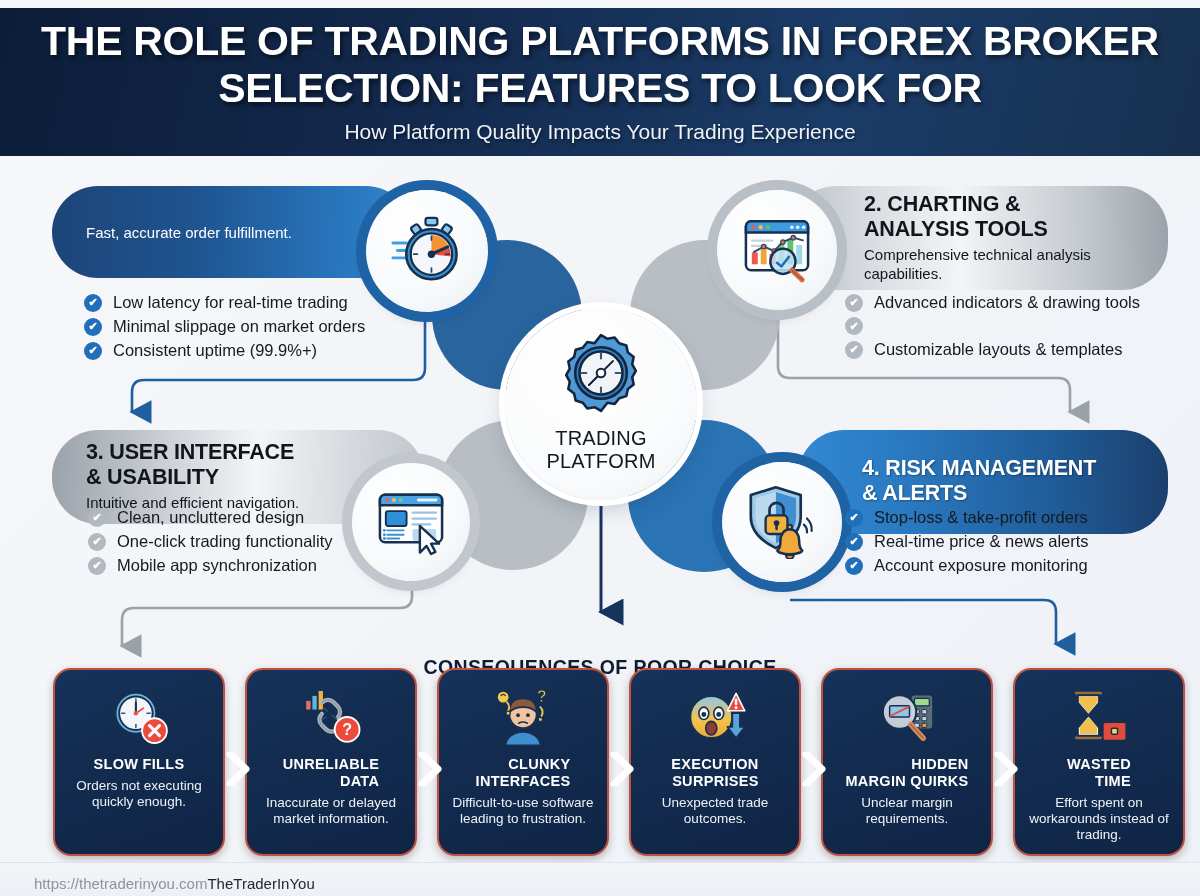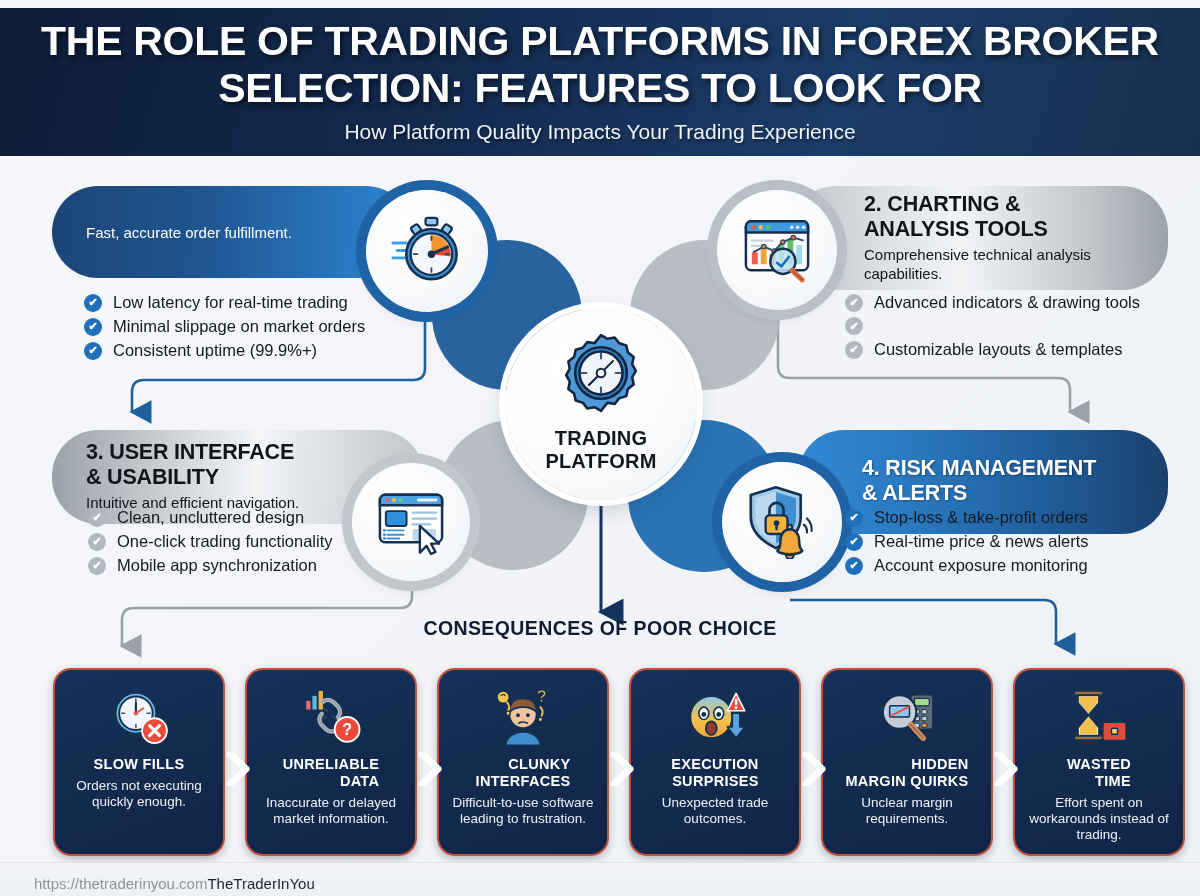--- a/index.html
+++ b/index.html
@@ -103,33 +103,33 @@
   #hub {
     position: absolute; left: 505px; top: 300px; width: 192px; height: 192px;
     border-radius: 50%;
     background: radial-gradient(circle at 38% 30%, #ffffff 0%, #fafbfc 62%, #edf0f4 100%);
     box-shadow: 0 0 0 6px #ffffff, 0 8px 22px rgba(20,40,70,.22);
     display: flex; flex-direction: column; align-items: center; justify-content: flex-start;
     padding-top: 22px;
   }
   #hub .hublabel {
     margin-top: 7px; text-align: center;
-    font-size: 20px; font-weight: 700; color: #12171f;
+    font-size: 20px; font-weight: 400; color: #12171f;
     line-height: 23px; letter-spacing: .2px;
   }
   
   .blob { position: absolute; border-radius: 50%; }
   #blobTL { left: 432px; top: 232px; width: 150px; height: 150px; background:#1f5c99; opacity:.95; }
   #blobTR { left: 630px; top: 232px; width: 150px; height: 150px; background:#b4bac1; opacity:.95; }
   #blobBL { left: 438px; top: 412px; width: 150px; height: 150px; background:#b4bac1; opacity:.95; }
   #blobBR { left: 628px; top: 412px; width: 152px; height: 152px; background:#1f6cb0; opacity:.95; }
 
   
   #conseqTitle {
-    position: absolute; left: 0; top: 609px; width: 1200px;
+    position: absolute; left: 0; top: 648px; width: 1200px;
     text-align: center; font-size: 19.5px; font-weight: 800;
     color: #101c31; letter-spacing: .4px;
   }
   #conseqRow { position: absolute; left: 53px; top: 660px; width: 1094px; height: 188px; }
   .cbox {
     position: absolute; top: 0; width: 172px; height: 188px;
     border-radius: 18px;
     background: linear-gradient(160deg,#16325b 0%,#132c50 40%,#0f2546 100%);
     border: 2.5px solid #c0513f;
     box-shadow: 0 3px 8px rgba(0,0,0,.25);

